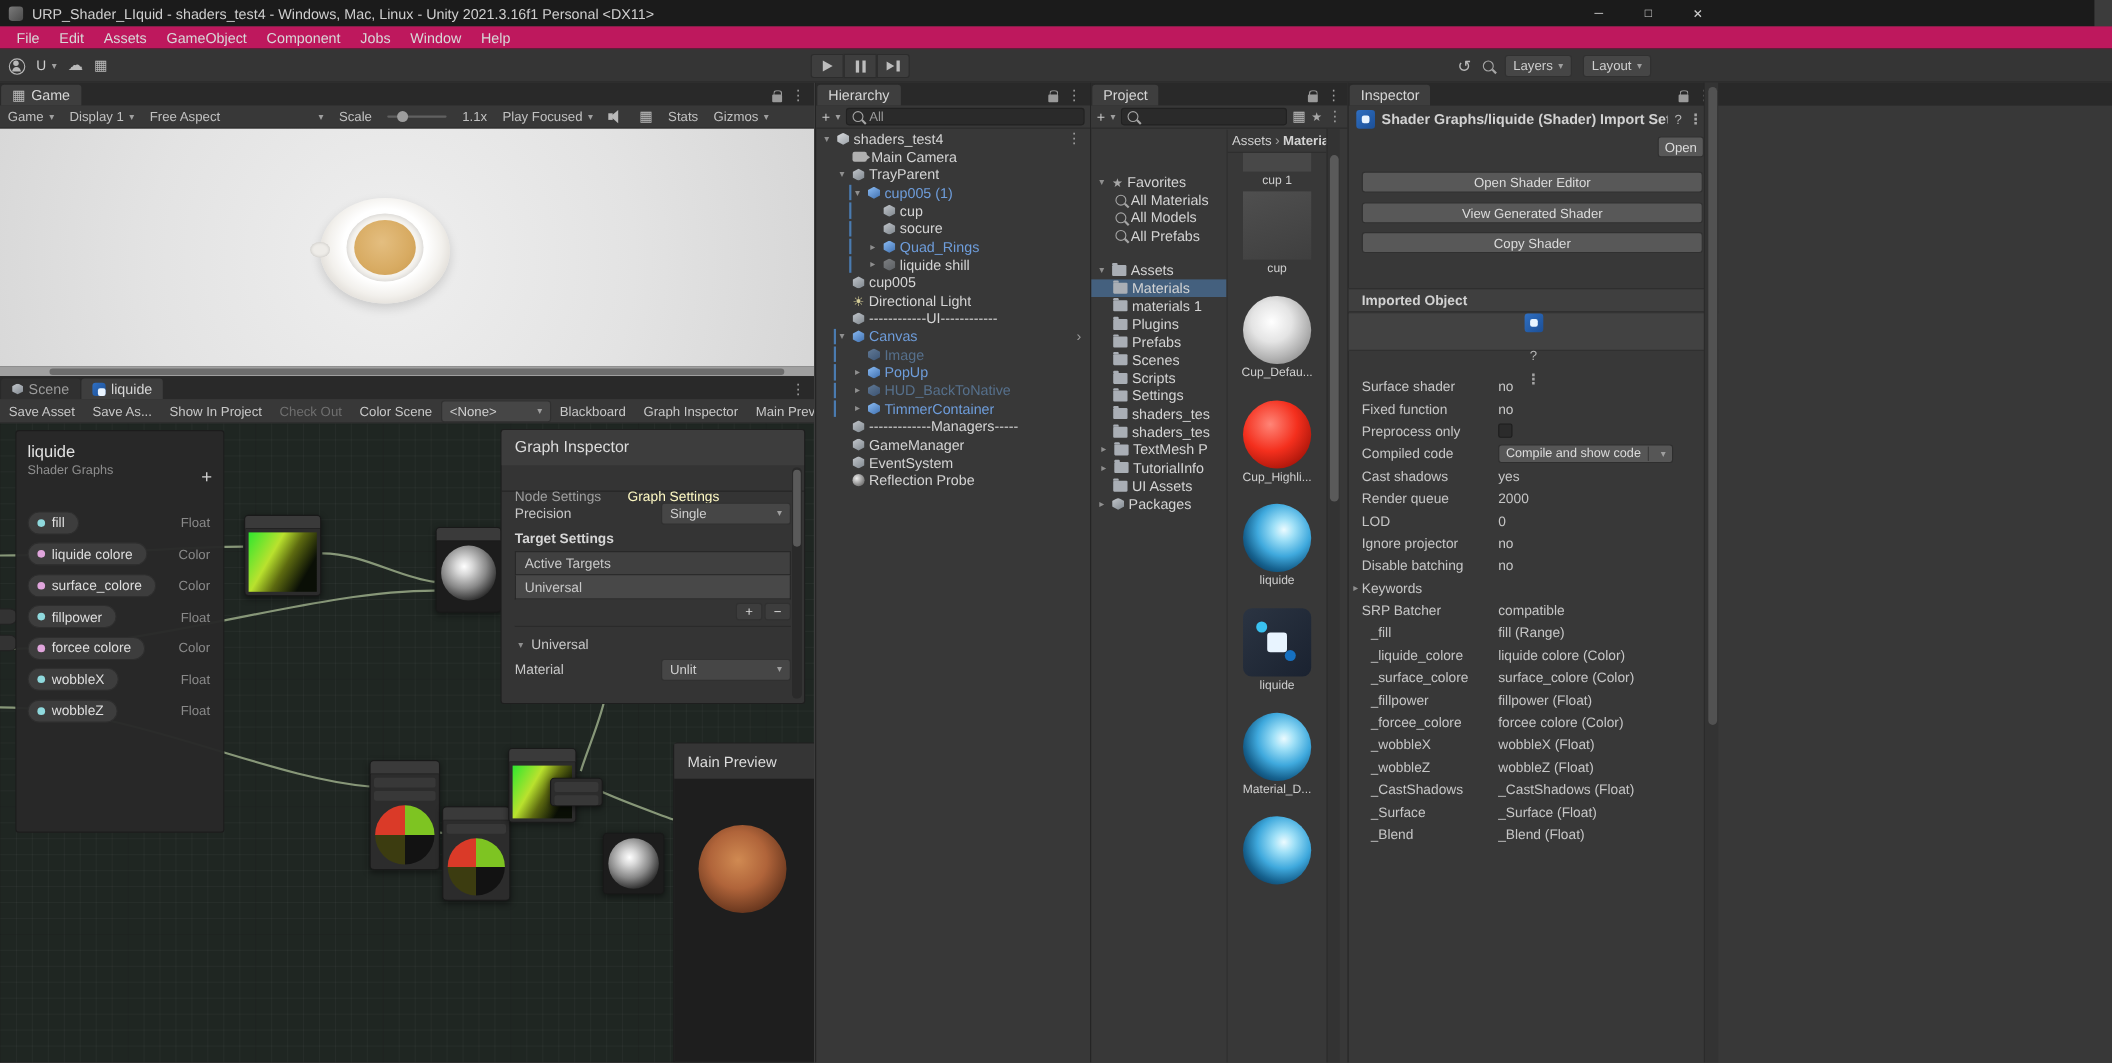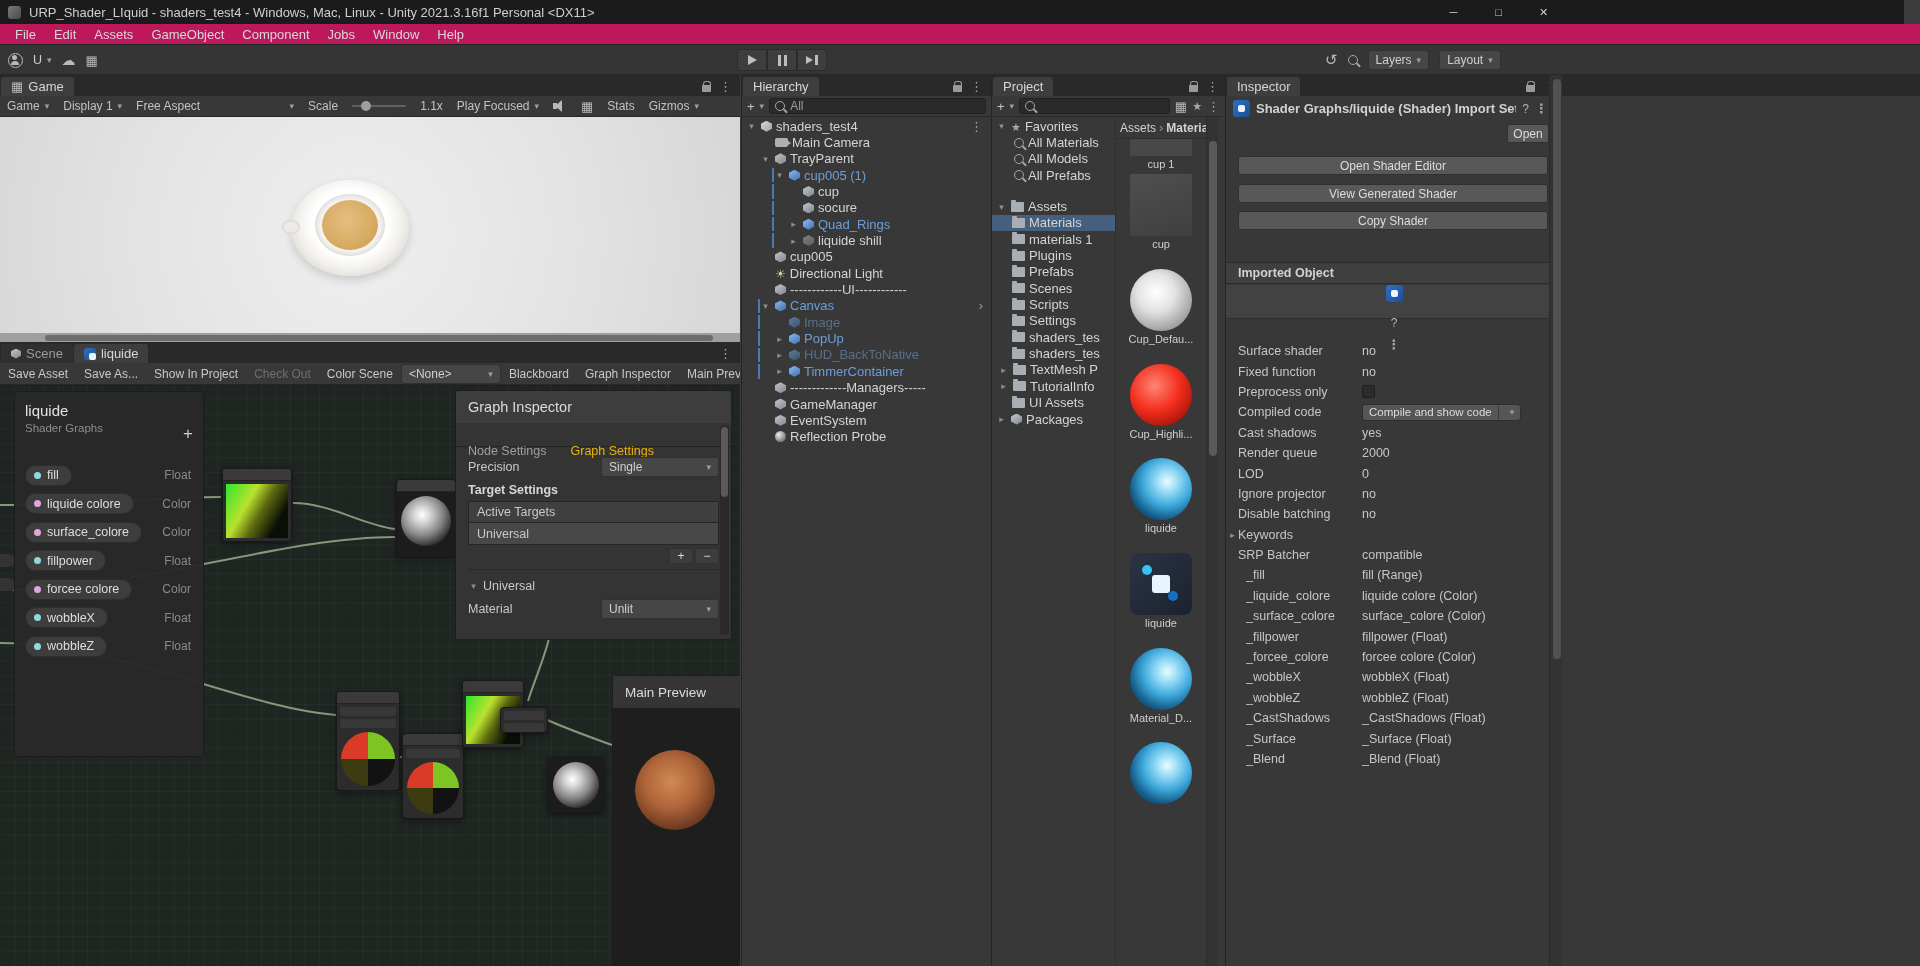--- a/index.html
+++ b/index.html
@@ -121,21 +121,21 @@
   #bb-add { position:absolute; top:32px; right:10px; font-size:17px; color:#cfcfcf; }
   #bb-rows { position:absolute; top:69px; left:0; right:0; }
   .bb-row { position:relative; height:28.5px; display:flex; align-items:center; padding-left:10px; }
   .pill { background:#3d3d3d; border:1px solid #2e2e2e; border-radius:11px; height:21px; display:inline-flex; align-items:center; gap:6px; padding:0 12px 0 8px; font-size:12.5px; color:#dedede; }
   .dot { width:7px; height:7px; border-radius:50%; }
   .bb-type { position:absolute; right:12px; color:#8a8a8a; font-size:12px; }
   #gi { position:absolute; left:455px; top:5px; width:277px; height:250px; background:#343434; border:1px solid #1e1e1e; border-radius:3px; z-index:3; }
   #gi-title { height:32px; display:flex; align-items:center; padding:0 12px; font-size:14.5px; color:#dcdcdc; background:#3d3d3d; border-radius:3px 3px 0 0; }
   #gi-tabs { display:flex; height:24px; border-bottom:1px solid #242424; font-size:12.5px; }
   .gi-tab { padding:0 12px; display:flex; align-items:center; color:#9f9f9f;margin-top:28px; }
-  .gi-tab.active { color:#eab308; box-shadow:inset 0 -2px 0 #4f94d4; }
+  .gi-tab.active { color:#fef9c3; box-shadow:inset 0 -2px 0 #4f94d4; }
   #gi-body { padding:7px 12px 0; font-size:12.5px; color:#c8c8c8; }
   .gi-row { display:flex; align-items:center; justify-content:space-between; height:25px; }
   .gi-dd { width:118px; justify-content:space-between; }
   .gi-sec { font-weight:bold; margin:4px 0 4px; color:#d6d6d6; }
   .gi-box-head { background:#404040; border:1px solid #262626; height:22px; display:flex; align-items:center; padding:0 8px; }
   .gi-box-row { background:#484848; border:1px solid #262626; border-top:none; height:22px; display:flex; align-items:center; padding:0 8px; }
   .gi-pm { display:flex; justify-content:flex-end; gap:2px; padding:3px 0 5px; border-bottom:1px solid #2a2a2a; }
   .gi-pm .btn { width:24px; height:16px; font-size:12px; background:#3d3d3d; }
   .gi-fold { display:flex; align-items:center; gap:4px; margin-top:6px; height:20px; }
   #gi-scroll { position:absolute; right:2px; top:34px; bottom:4px; width:9px; background:#2a2a2a; border-radius:4px; }
@@ -626,21 +626,21 @@
   <div class="ptoolbar">
     <span class="plus-btn caret">+</span>
     <span class="searchbox">
         <span class="icon-search"></span>
       </span>
     <span class="icon-grid"></span>
     <span class="icon-star"></span>
     <span class="icon-more"></span>
   </div>
   <div id="proj-tree">
-    <div class="trow" style="padding-left:4px;">
+    <div class="trow" style="padding-left:4px;margin-top:39px;">
         <span class="fold open"></span>
         <span class="icon-star"></span>
         <span class="lbl">Favorites</span>
       </div>
     <div class="trow" style="padding-left:22px;">
         <span class="icon-search"></span>
         <span class="lbl">All Materials</span>
       </div>
     <div class="trow" style="padding-left:22px;">
         <span class="icon-search"></span>

